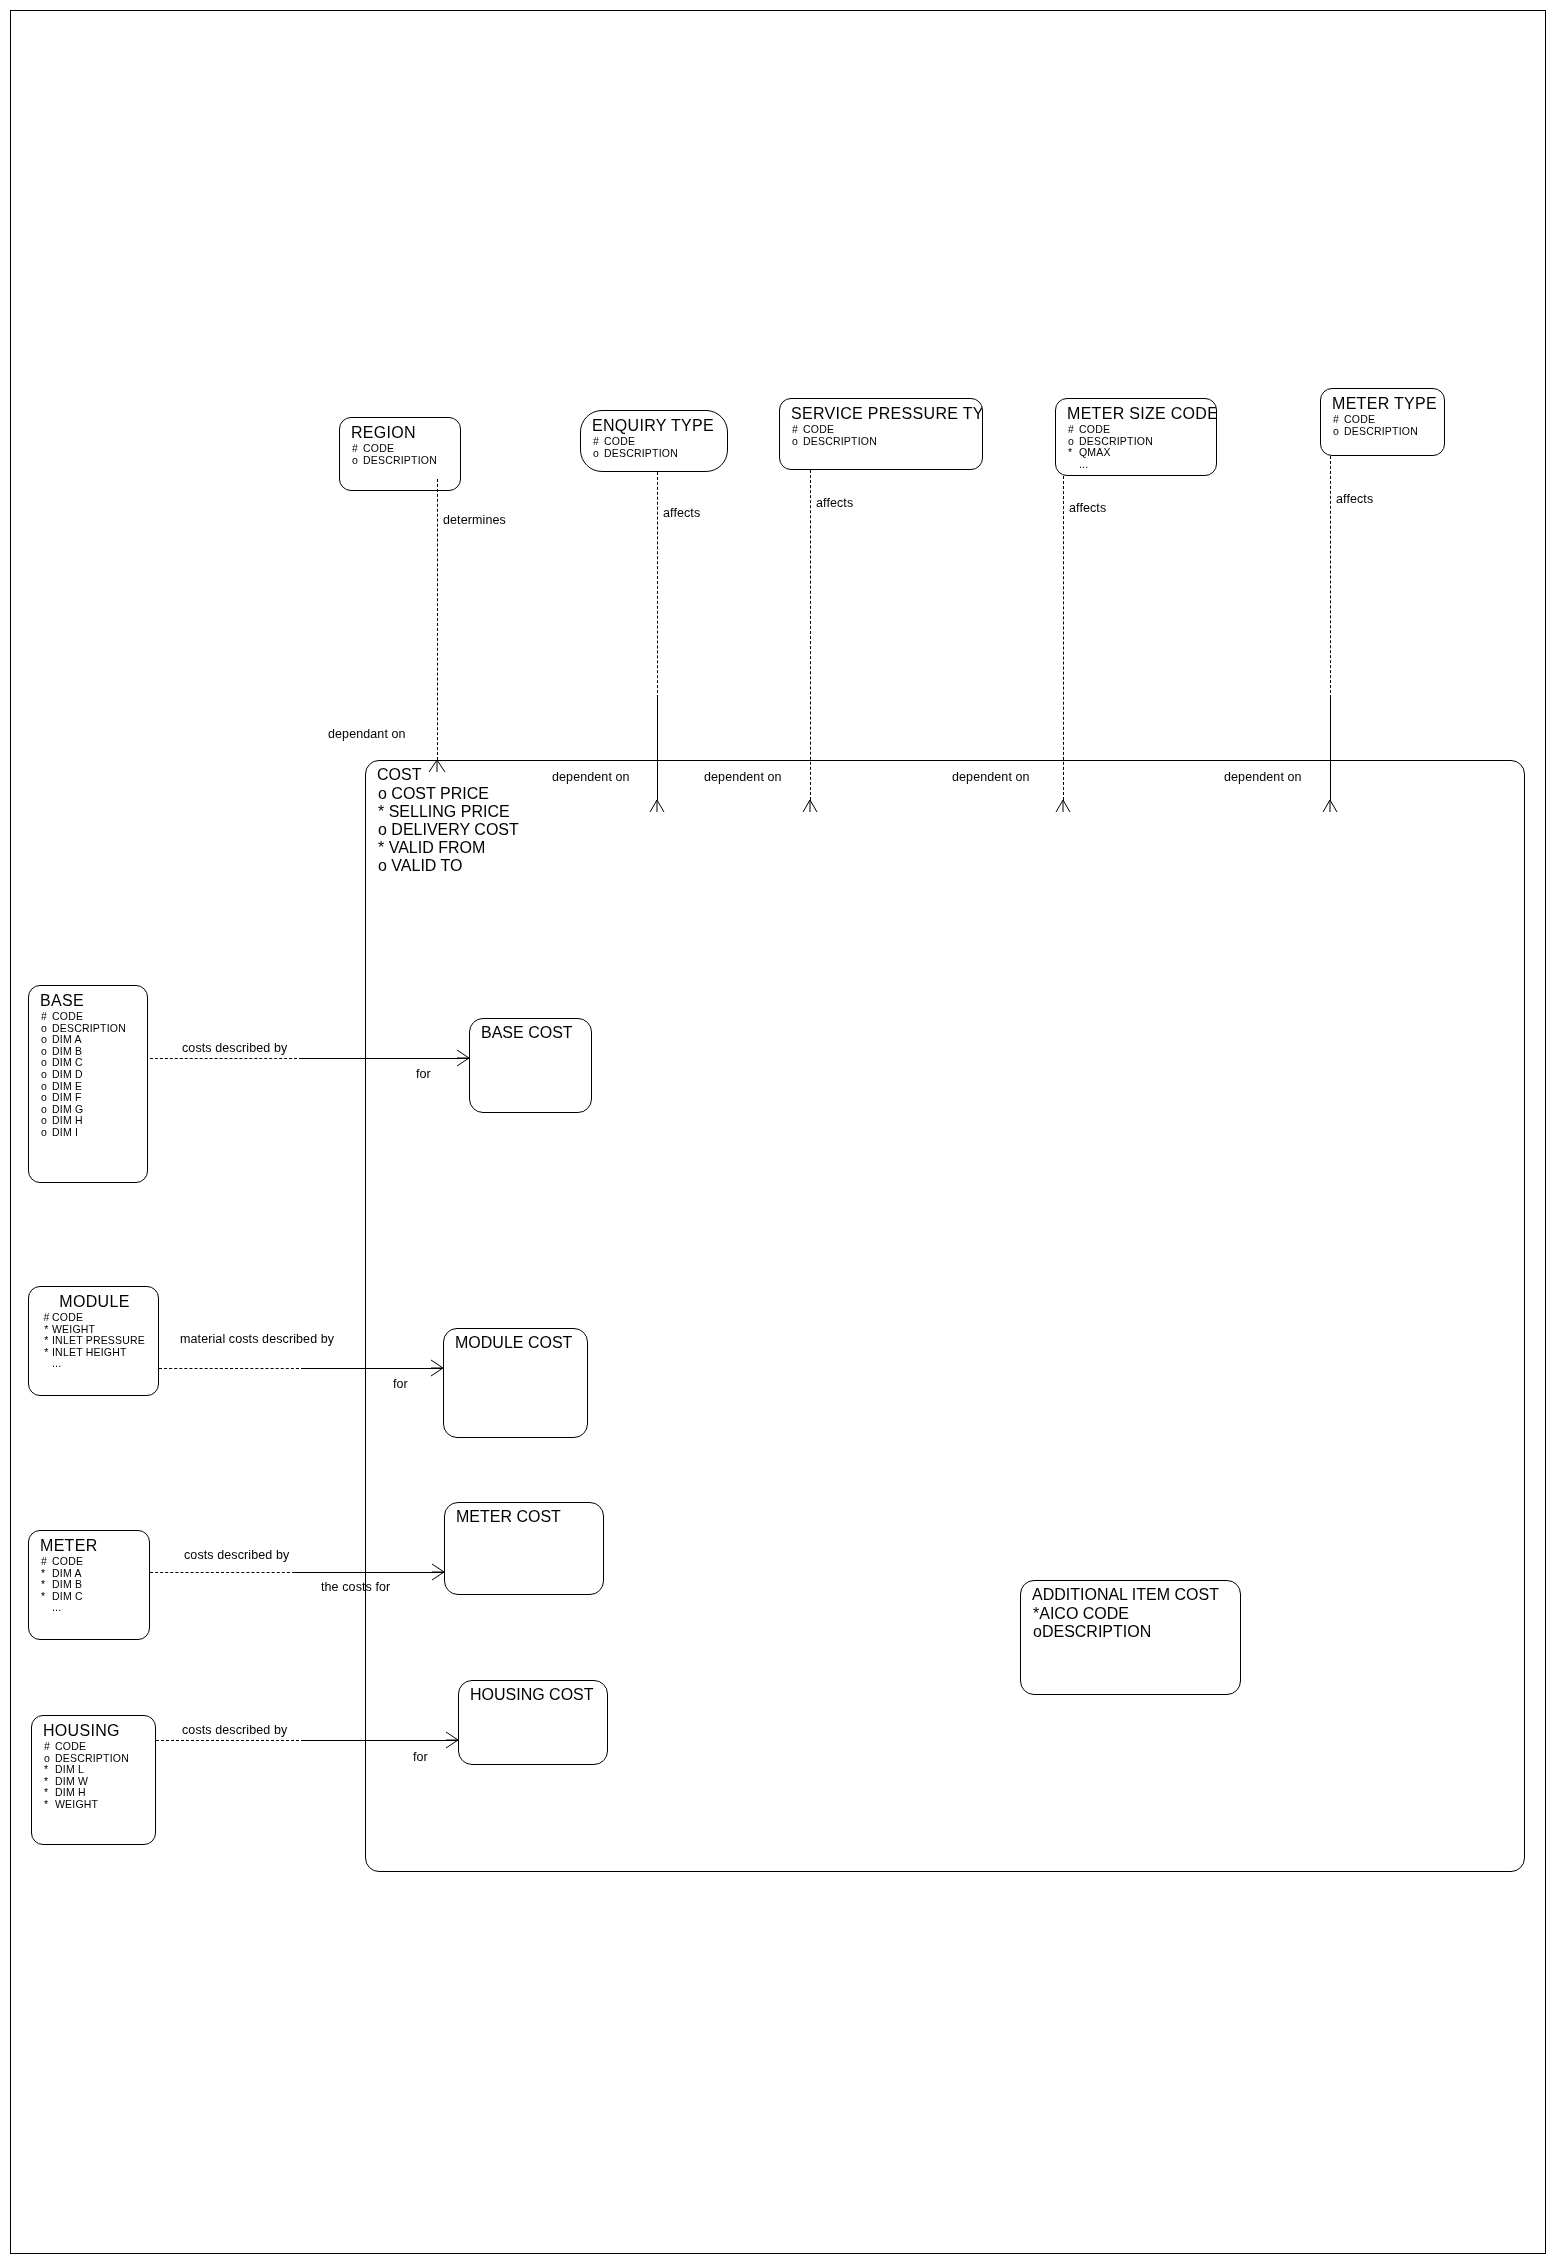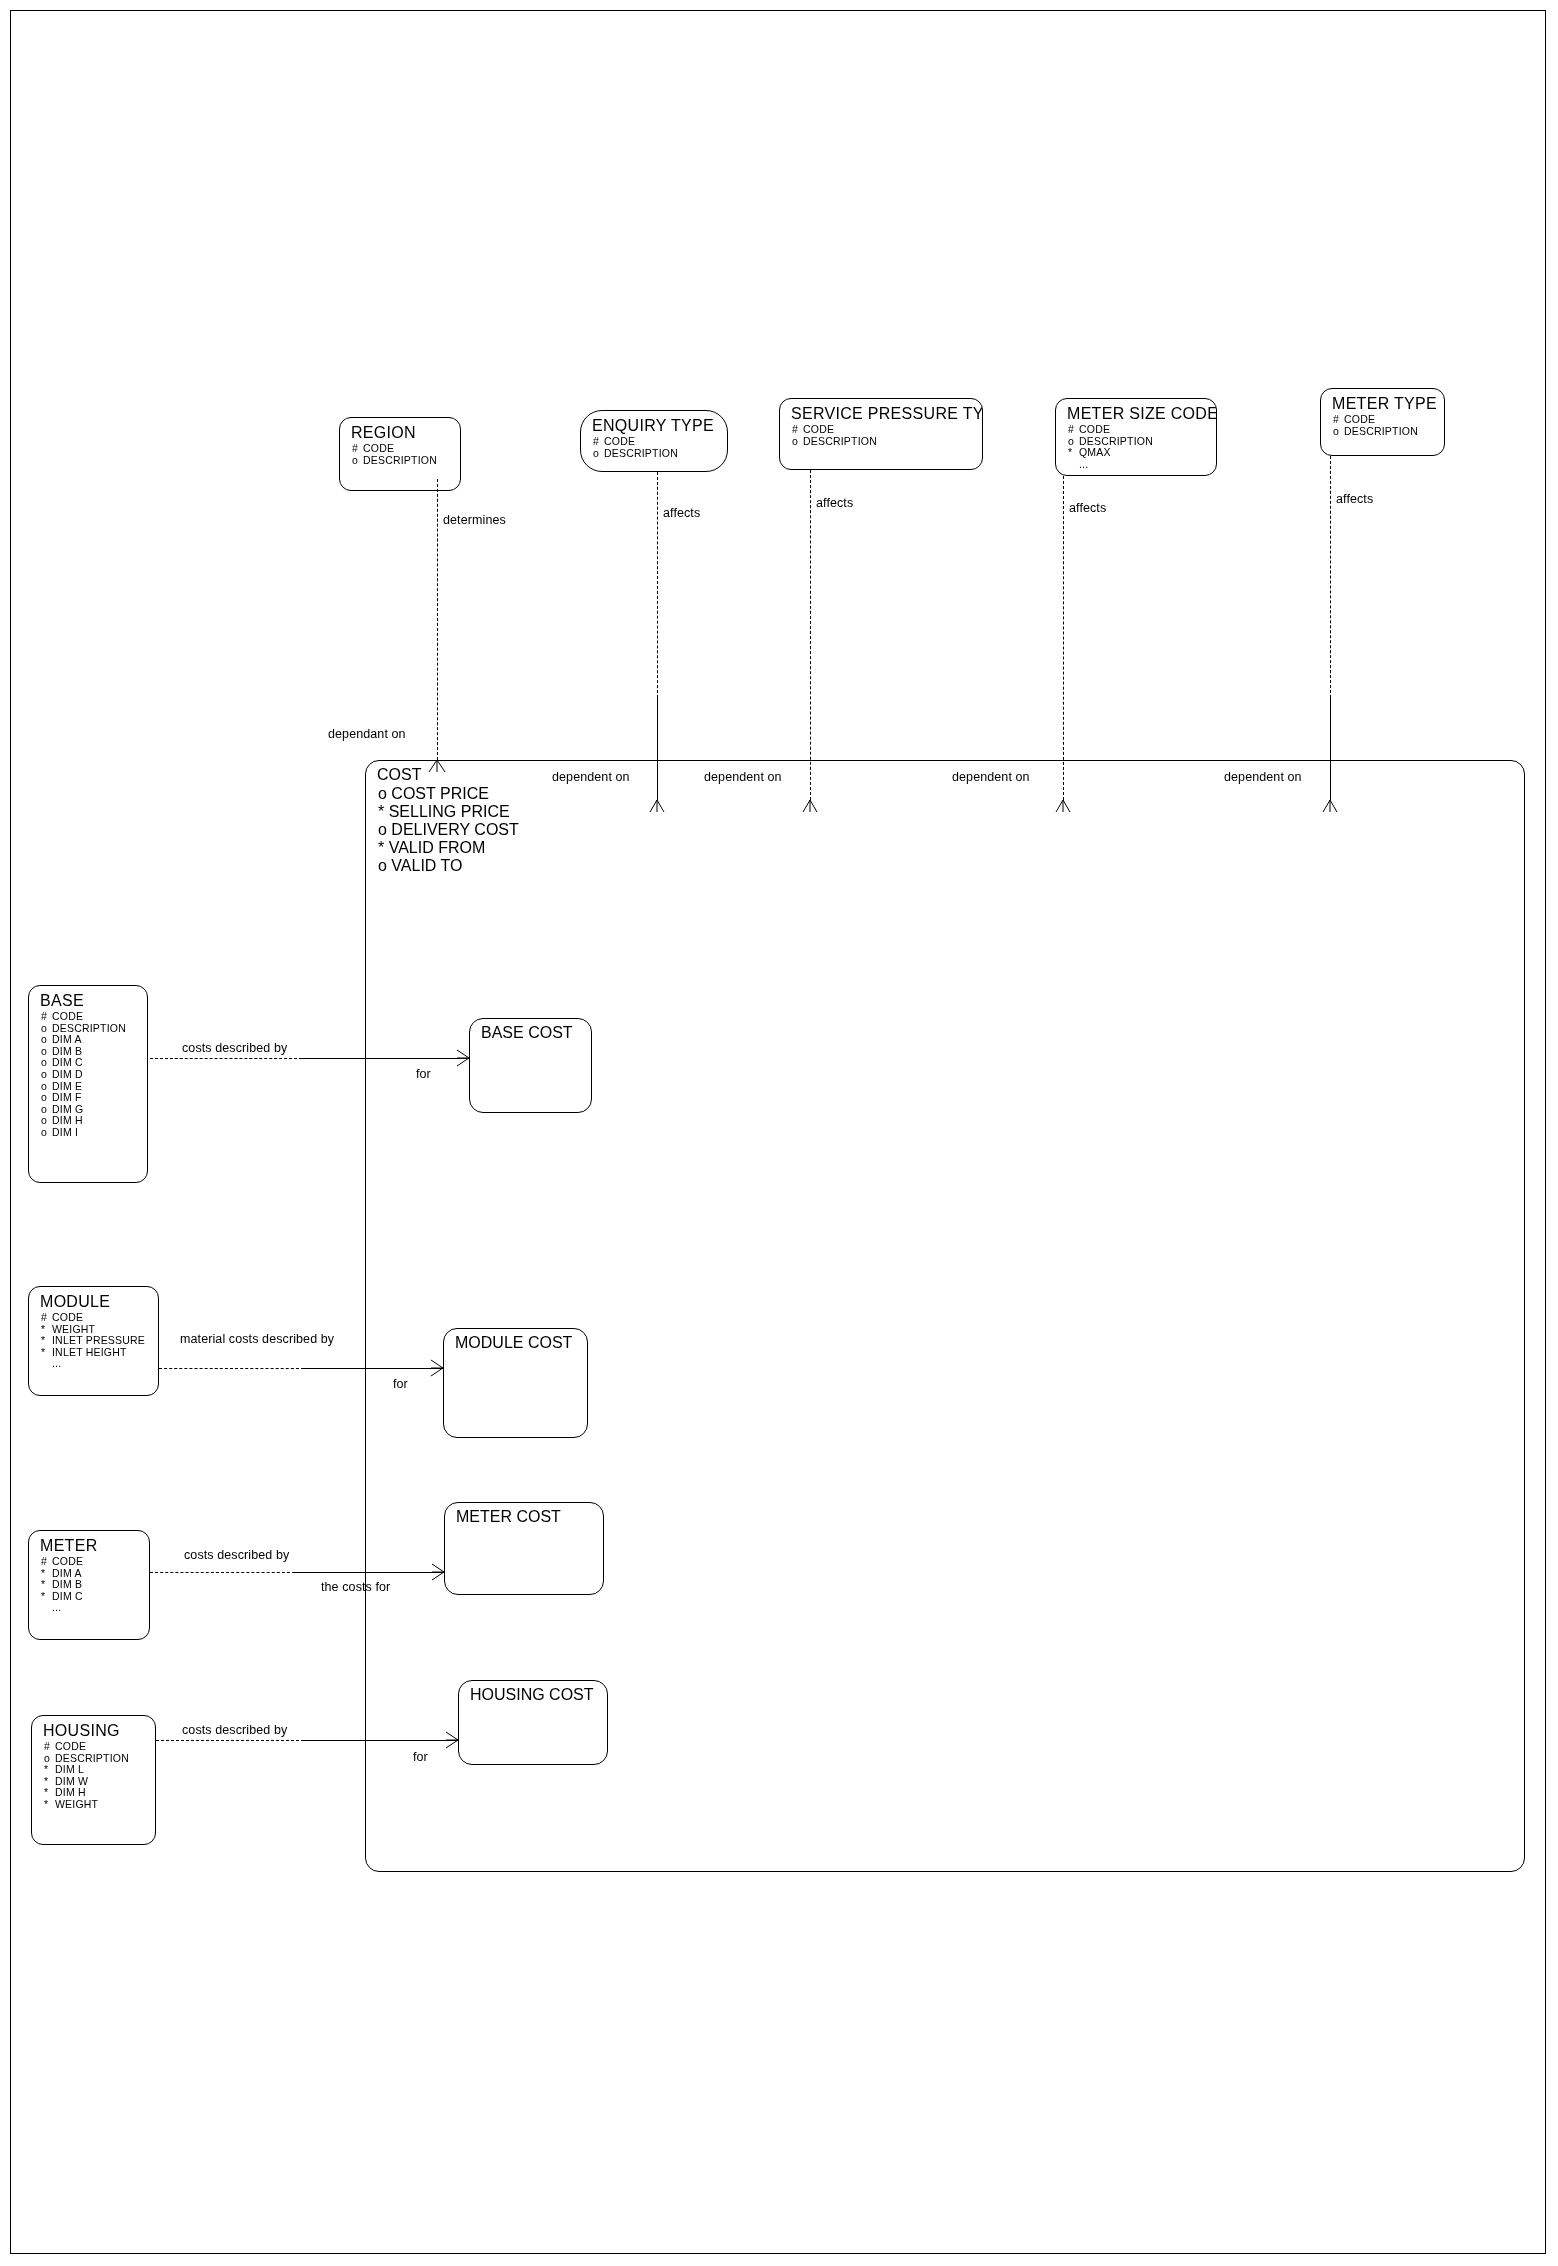--- a/index.html
+++ b/index.html
@@ -331,21 +331,21 @@
           <span class="mark">o</span>
           <span class="aname">DIM H</span>
         </li>
       <li class="attr">
           <span class="mark">o</span>
           <span class="aname">DIM I</span>
         </li>
     </ul>
   </div>
 
-  <div class="entity" style="left:28px; top:1286px; width:131px; height:110px;">
+  <div class="entity" style="left:28px; top:1286px; width:131px; height:110px;text-align:center;">
     <div class="ent-title">MODULE</div>
     <ul class="attr-list">
       <li class="attr">
           <span class="mark">#</span>
           <span class="aname">CODE</span>
         </li>
       <li class="attr">
           <span class="mark">*</span>
           <span class="aname">WEIGHT</span>
         </li>
@@ -429,20 +429,27 @@
   </div>
 
   <div class="container-entity" style="left:444px; top:1502px; width:160px; height:93px;">
     <div class="ent-title">METER COST</div>
   </div>
 
   <div class="container-entity" style="left:458px; top:1680px; width:150px; height:85px;">
     <div class="ent-title">HOUSING COST</div>
   </div>
 
+  <div class="container-entity" style="left:1020px; top:1580px; width:221px; height:115px;">
+    <div class="ent-title">ADDITIONAL ITEM COST</div>
+    <ul class="attr-list">
+      <li class="attr"><span class="mark">*</span><span class="aname">AICO CODE</span></li>
+      <li class="attr"><span class="mark">o</span><span class="aname">DESCRIPTION</span></li>
+    </ul>
+  </div>
 
   <div class="hline-dashed" style="left:150px; top:1058px; width:152px;"></div>
   <div class="hline-solid" style="left:302px; top:1058px; width:167px;"></div>
 
   <div class="hline-dashed" style="left:159px; top:1368px; width:145px;"></div>
   <div class="hline-solid" style="left:304px; top:1368px; width:139px;"></div>
 
   <div class="hline-dashed" style="left:150px; top:1572px; width:145px;"></div>
   <div class="hline-solid" style="left:295px; top:1572px; width:149px;"></div>
 

